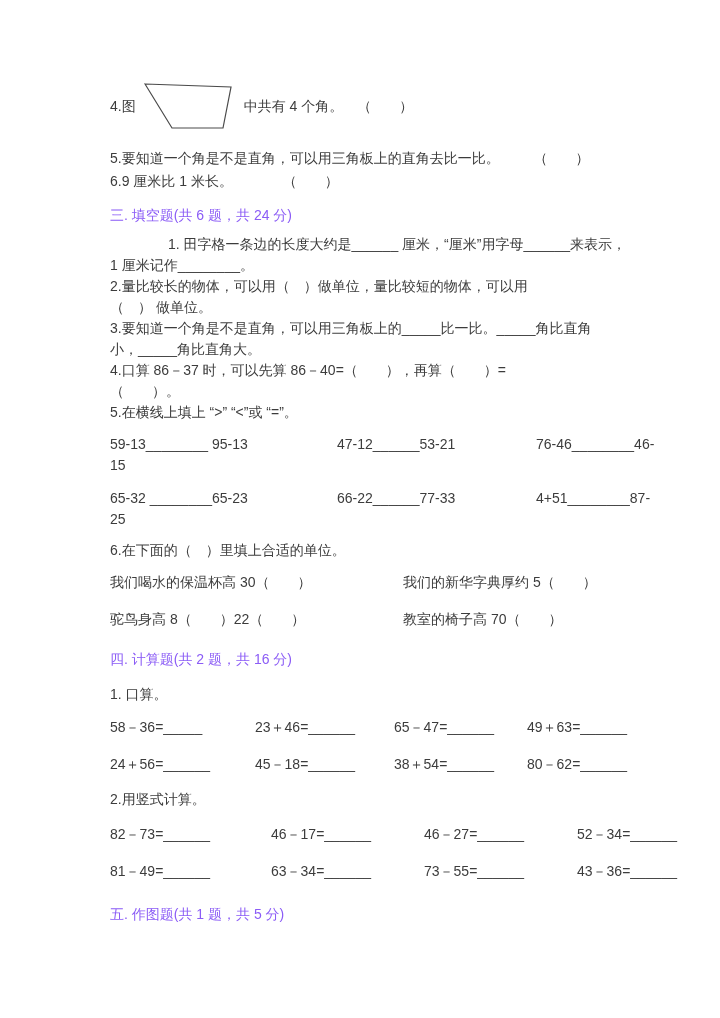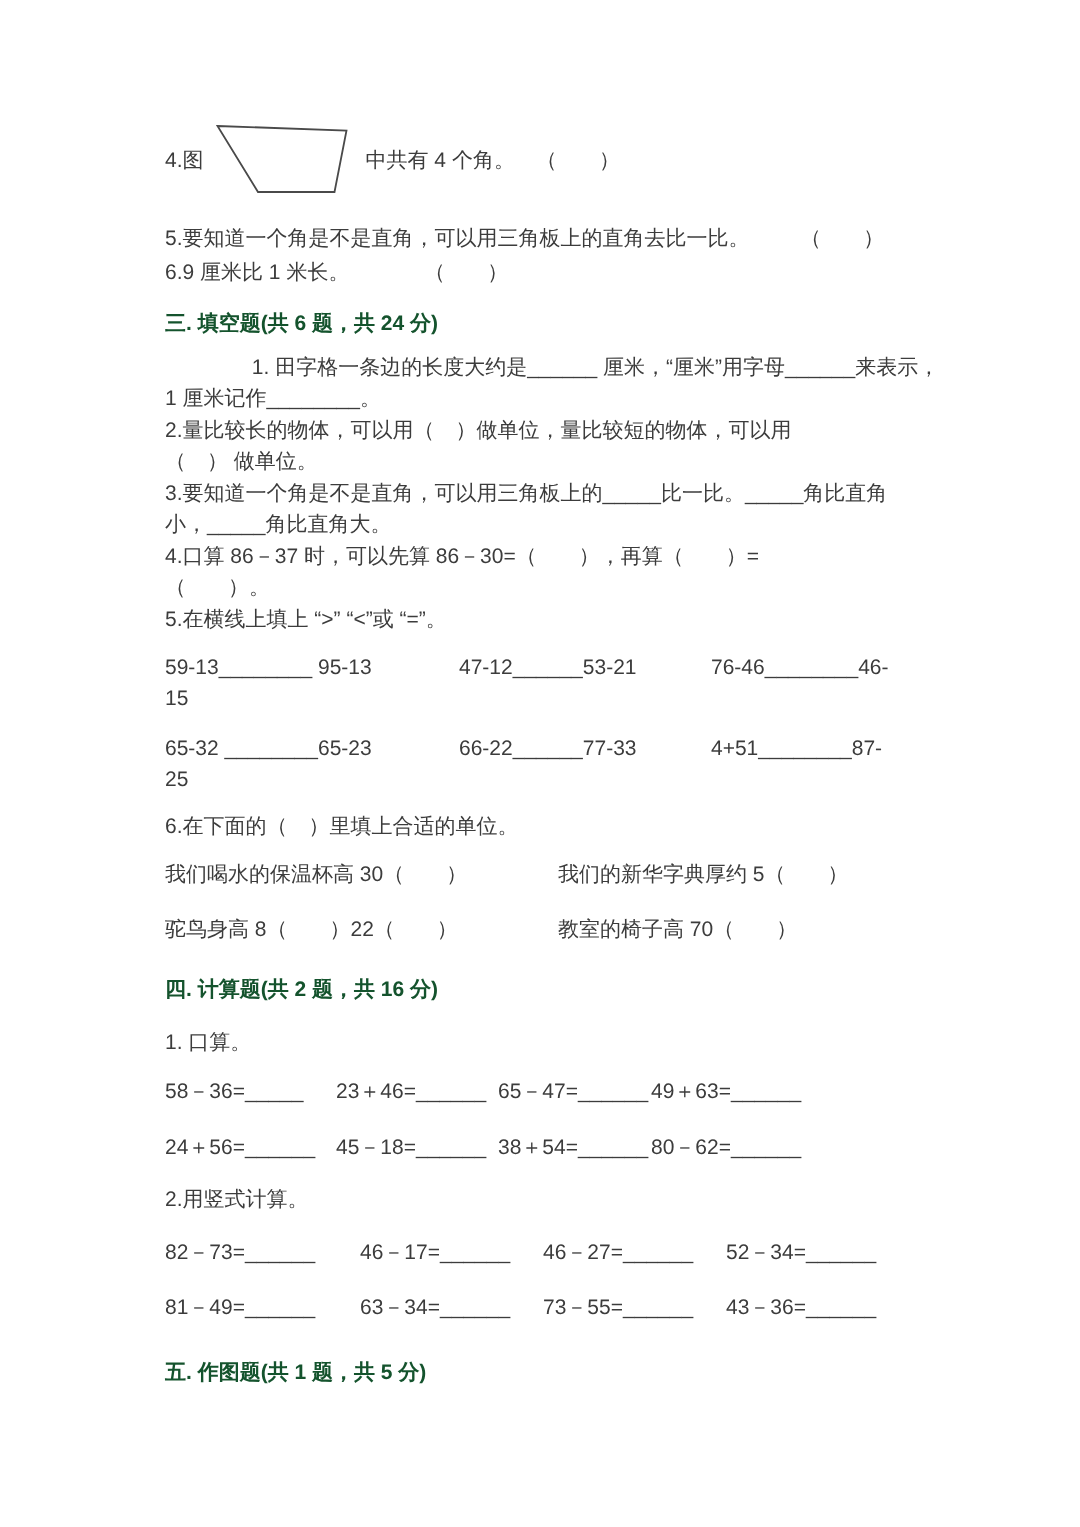--- a/index.html
+++ b/index.html
@@ -5,28 +5,28 @@
   * { margin:0; padding:0; box-sizing:border-box; }
   html,body { background:#ffffff; }
   .page {
     width:720px; height:1018px; background:#ffffff;
     font-family:"Liberation Sans","DejaVu Sans",sans-serif;
     font-size:14px; color:#3c3c3c;
     padding:80px 36px 0 110px;
     position:relative; overflow:hidden;
   }
   .line { line-height:21px; white-space:nowrap; }
-  .section-title { font-weight:bold; color:#14532d; }
+  .section-title { font-weight:normal; color:#8b5cf6; }
   .shape-line { display:flex; align-items:center; height:52px; }
   .quad { margin:0 10px 0 6px; display:block; }
   .quad polygon { fill:none; stroke:#4a4a4a; stroke-width:1.2; }
   .bracket-gap14 { margin-left:14px; }
   .bracket-gap30 { margin-left:30px; }
   .bracket-gap46 { margin-left:46px; }
-  .row { display:flex; }
+  .row { display:flex;gap:31px; }
   .row > span { flex:0 0 auto; white-space:nowrap; }
   .cmp1 { width:196px; } .cmp2 { width:168px; }
   .unit1 { width:262px; }
   .oral1 { width:114px; } .oral2 { width:108px; } .oral3 { width:102px; }
   .vert1 { width:130px; } .vert2 { width:122px; }
   .mt2{margin-top:2px;} .mt8{margin-top:8px;text-align:center;} .mt10{margin-top:10px;}
   .mt11{margin-top:11px;} .mt12{margin-top:12px;} .mt13{margin-top:13px;}
   .mt14{margin-top:14px;} .mt16{margin-top:16px;} .mt19{margin-top:19px;}
   .mt22{margin-top:22px;}
 </style>
@@ -58,21 +58,21 @@
 
   <div class="line mt8">1. 田字格一条边的长度大约是______ 厘米，“厘米”用字母______来表示，</div>
   <div class="line">1 厘米记作________。</div>
 
   <div class="line">2.量比较长的物体，可以用（　）做单位，量比较短的物体，可以用</div>
   <div class="line">（　） 做单位。</div>
 
   <div class="line">3.要知道一个角是不是直角，可以用三角板上的_____比一比。_____角比直角</div>
   <div class="line">小，_____角比直角大。</div>
 
-  <div class="line">4.口算 86－37 时，可以先算 86－30=（　　），再算（　　）=</div>
+  <div class="line">4.口算 86－37 时，可以先算 86－40=（　　），再算（　　）=</div>
   <div class="line">（　　）。</div>
 
   <div class="line">5.在横线上填上 “&gt;” “&lt;”或 “=”。</div>
 
   <div class="line row mt11">
     <span class="cmp1">59-13________ 95-13</span>
     <span class="cmp2">47-12______53-21</span>
     <span>76-46________46-</span>
   </div>
   <div class="line">15</div>

